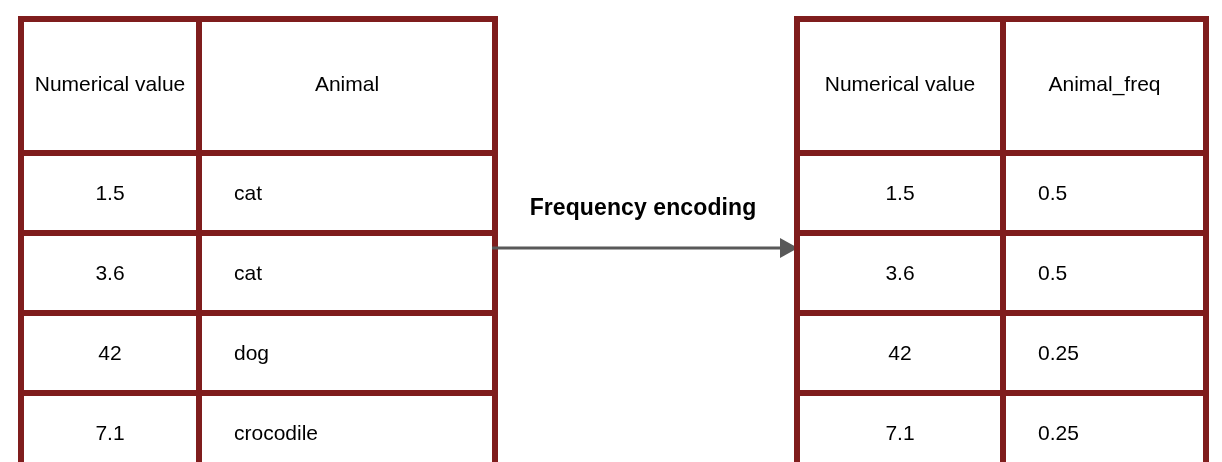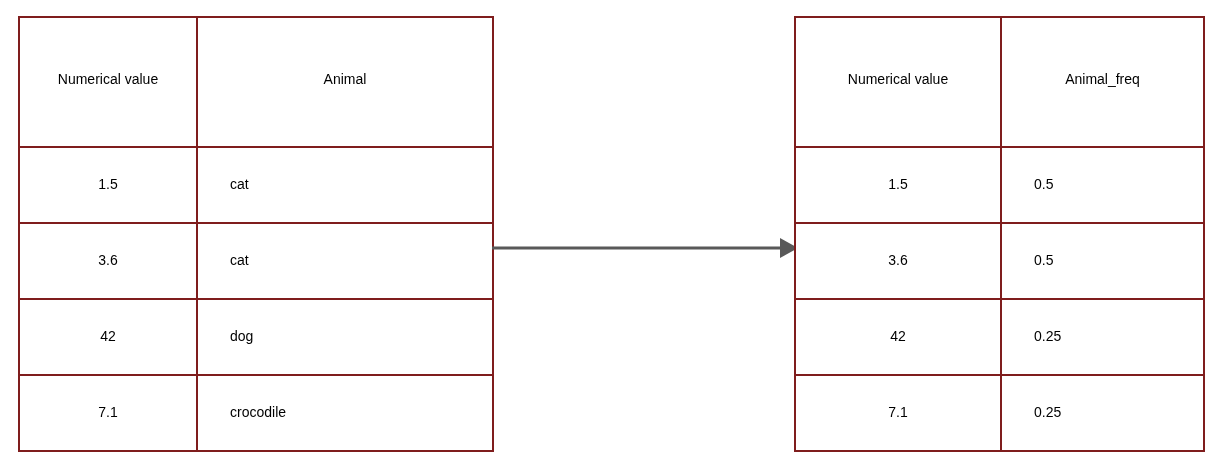--- a/index.html
+++ b/index.html
@@ -24,24 +24,24 @@
   }
 
   
   .tbl {
     position: absolute;
     border-collapse: collapse;
     table-layout: fixed;
     background: #ffffff;
   }
   .tbl td {
-    border: 2px solid #7f1d1d;
+    border: 6px solid #7f1d1d;
     padding: 0;
     vertical-align: middle;
-    font-size: 14px;
+    font-size: 21px;
     line-height: 1.22;
     color: #000000;
     font-weight: normal;
   }
   .tbl .hdr {
     text-align: center;
     padding: 6px 8px 10px 8px;
   }
   .tbl .num {
     text-align: center;
@@ -122,20 +122,21 @@
         <td class="num">42</td>
         <td class="txt">dog</td>
       </tr>
       <tr>
         <td class="num">7.1</td>
         <td class="txt">crocodile</td>
       </tr>
     </tbody>
   </table>
 
+  <div id="transform-label">Frequency encoding</div>
 
   <svg id="transform-arrow" viewBox="0 0 312 36" width="312" height="36" xmlns="http://www.w3.org/2000/svg">
     <line x1="4" y1="18" x2="292" y2="18" stroke="#595959" stroke-width="3"></line>
     <polygon points="292,8 310,18 292,28" fill="#595959"></polygon>
   </svg>
 
   <table class="tbl" id="table-result">
     <colgroup>
       <col class="c-num">
       <col class="c-txt">

